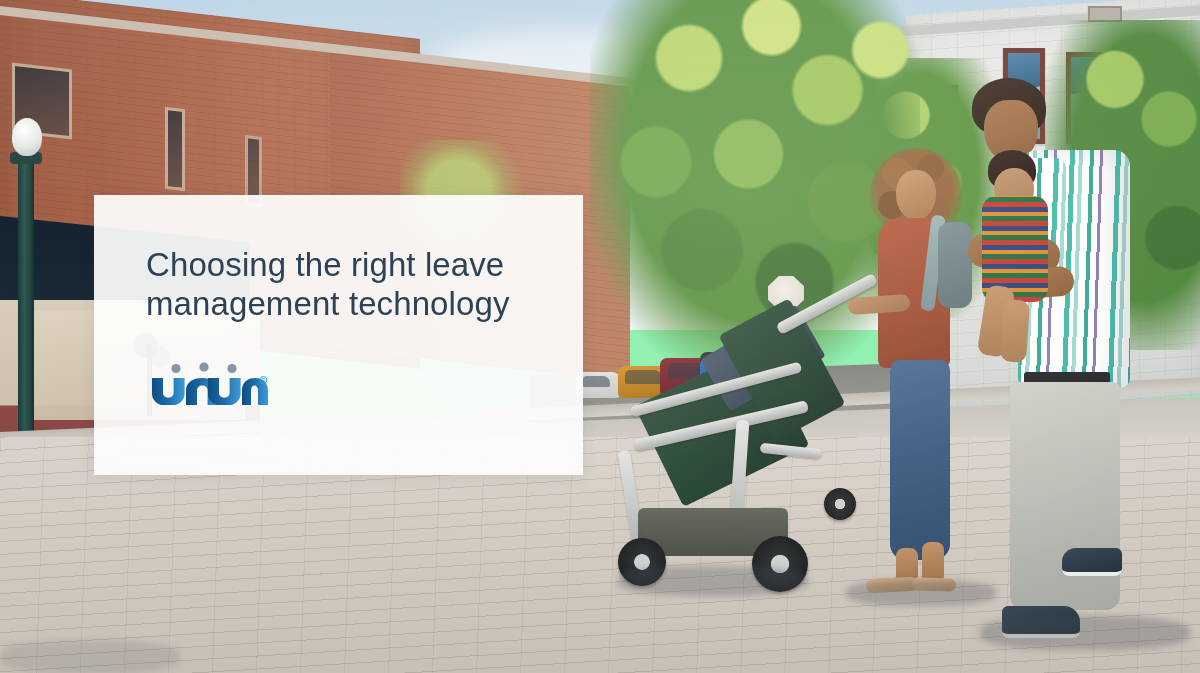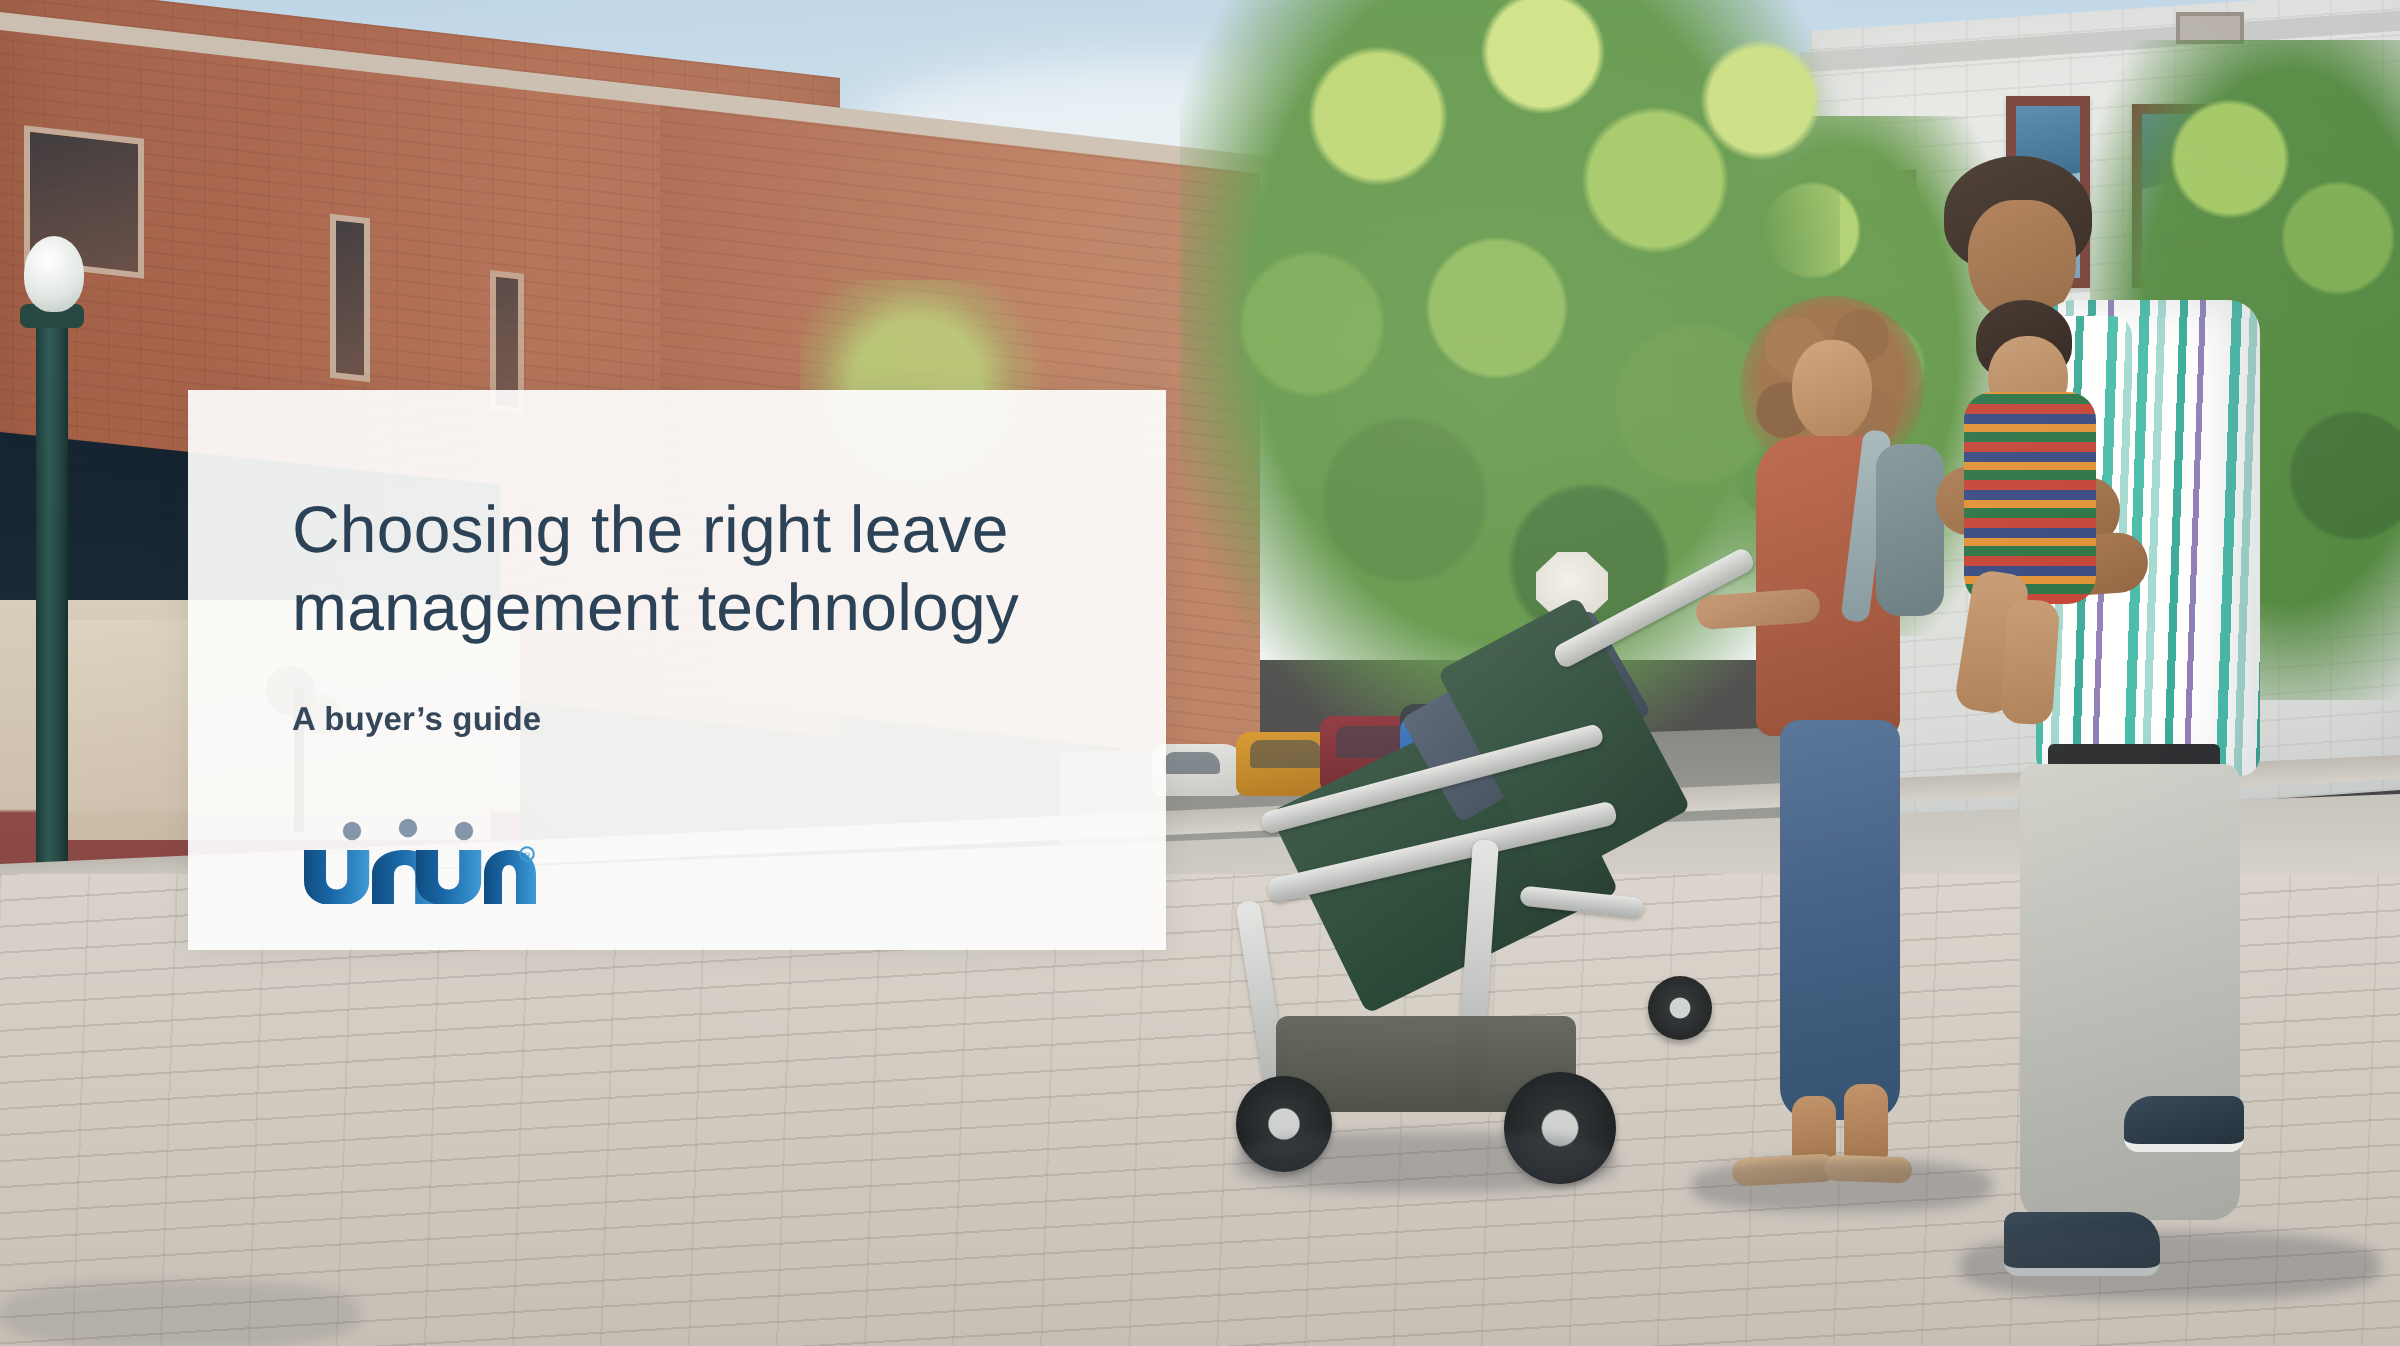--- a/index.html
+++ b/index.html
@@ -7,21 +7,21 @@
   body {
     font-family:"Liberation Sans", sans-serif;
     background:#cfd6d9;
   }
 
   #stage {
     position:relative;
     width:1200px;
     height:673px;
     overflow:hidden;
-    background:#404040;
+    background:#86efac;
   }
 
   
   .photo { position:absolute; inset:0; overflow:hidden; }
 
   
   .sky {
     position:absolute; left:0; top:0; width:1200px; height:330px;
     background:linear-gradient(180deg,#bcd4e6 0%,#cfe0ec 35%,#e2ebf1 70%,#eef2f3 100%);
   }
@@ -514,21 +514,20 @@
     <div class="pav-shadow" style="left:0px;top:640px;width:180px;height:34px;opacity:.5;"></div>
 
     <div class="grade"></div>
   </div>
 
   <div class="card">
     <div class="card-inner">
       <h1 class="card-title">Choosing the right leave
 management technology</h1>
 
-      <div class="card-subtitle">A buyer’s guide</div>
 
       <div class="logo-wrap">
         <svg class="logo-svg" viewBox="0 0 122 44">
           <defs>
             <linearGradient id="ug" x1="0" y1="0" x2="1" y2="0">
               <stop offset="0%" stop-color="#0f4c81"></stop>
               <stop offset="45%" stop-color="#1b6aaa"></stop>
               <stop offset="100%" stop-color="#3f9ad6"></stop>
             </linearGradient>
           </defs>

